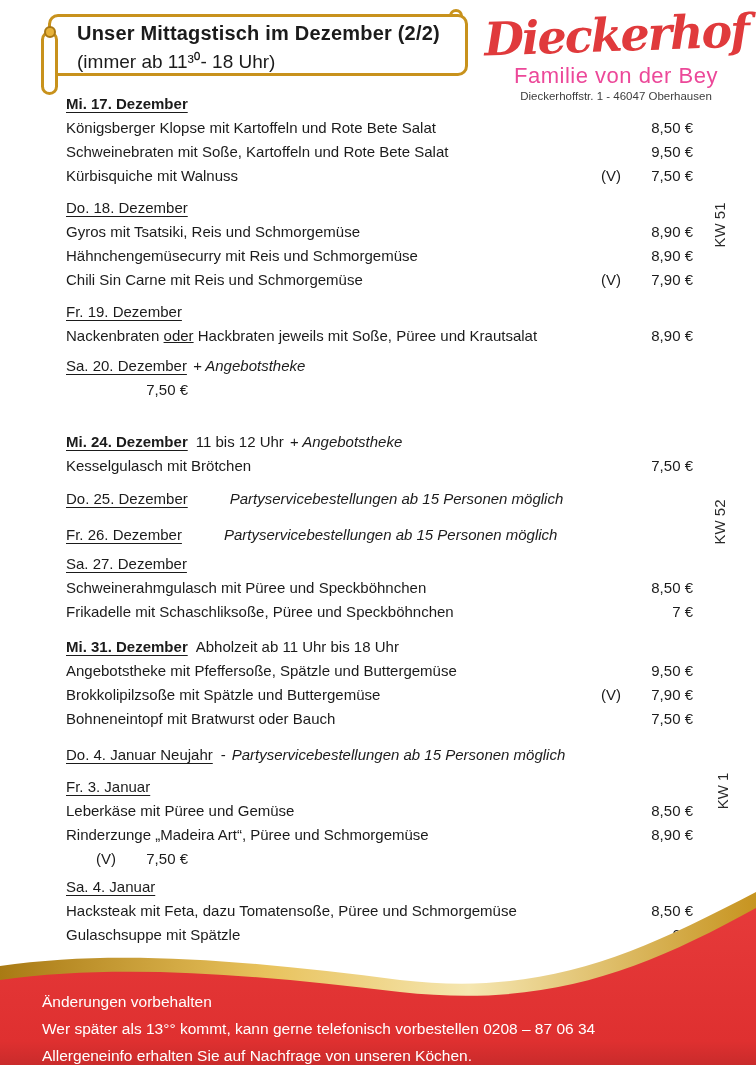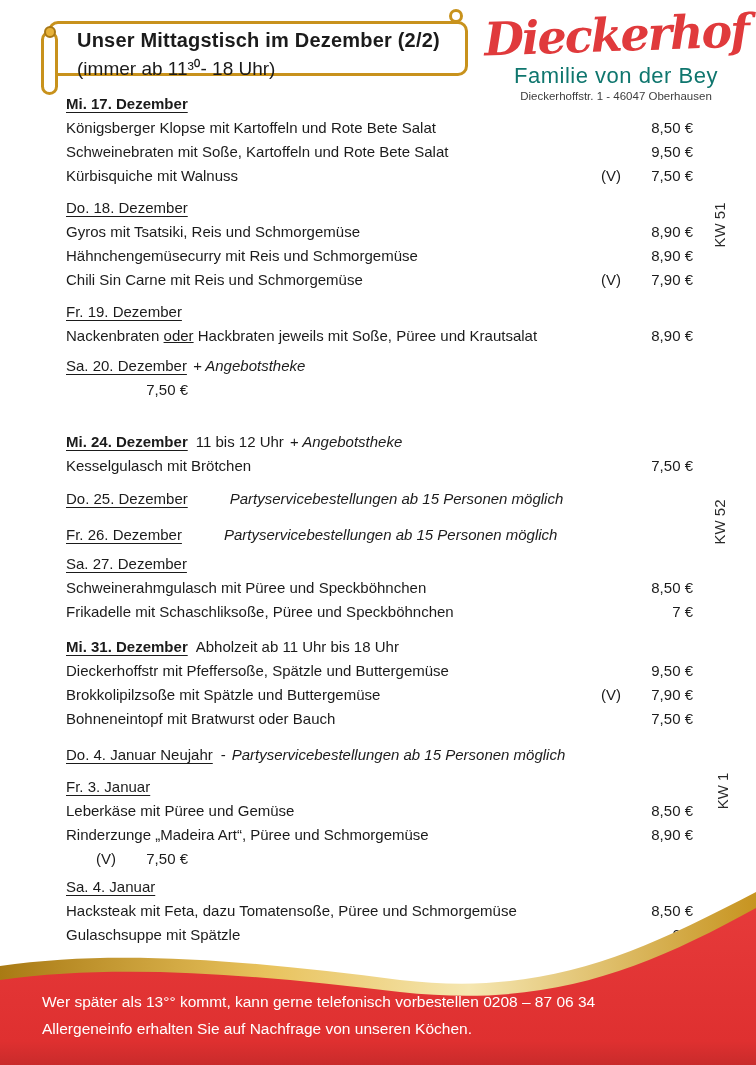--- a/index.html
+++ b/index.html
@@ -1,38 +1,38 @@
 <!DOCTYPE html>
 <html><head>
 <meta charset="utf-8">
 <style>
   html,body{margin:0;padding:0;}
   body{width:756px;height:1065px;overflow:hidden;background:#fff;
        font-family:"Liberation Sans",sans-serif;color:#1b1b1b;}
   .page{position:relative;width:756px;height:1065px;background:#fff;overflow:hidden;}
 
   
-  .banner{position:absolute;left:48px;top:21px;width:420px;height:55px;
+  .banner{position:absolute;left:48px;top:14px;width:420px;height:62px;
           border:3px solid #c8921c;border-radius:10px;background:#fff;box-sizing:border-box;
           padding:5px 10px 0 26px;z-index:2;}
   .banner-title{font-size:20px;font-weight:bold;letter-spacing:.2px;white-space:nowrap;}
   .banner-subtitle{font-size:19px;margin-top:3px;}
   .scroll-roll{position:absolute;left:41px;top:31px;width:17px;height:64px;
                border:3px solid #c8921c;border-radius:9px;background:#fff;box-sizing:border-box;z-index:3;}
   .scroll-curl-left{position:absolute;left:44px;top:26px;width:12px;height:12px;border-radius:50%;
                     background:#e7b23a;border:2px solid #a87714;box-sizing:border-box;z-index:4;}
   .scroll-curl-right{position:absolute;left:449px;top:9px;width:14px;height:14px;border-radius:50%;
                      background:#fff;border:3px solid #c8921c;box-sizing:border-box;z-index:1;}
 
   
   .brand{position:absolute;left:480px;top:6px;width:272px;text-align:center;}
   .brand-logo{font-family:"DejaVu Serif",serif;font-style:italic;font-weight:bold;
               font-size:46px;line-height:58px;color:#e03a3c;letter-spacing:-2px;
               transform:rotate(-2deg);display:block;}
-  .brand-family{font-size:22px;color:#0f766e;letter-spacing:.5px;line-height:24px;}
+  .brand-family{font-size:22px;color:#ec4899;letter-spacing:.5px;line-height:24px;}
   .brand-address{font-size:11.5px;color:#3d3d3d;margin-top:2px;}
 
   
   .menu{position:absolute;left:66px;top:92px;width:627px;font-size:15px;}
   .section{margin-top:8px;}
   .section:first-child{margin-top:0;}
   .section[data-section="sa-20"]{margin-top:6px;}
   .section[data-section="mi-24"]{margin-top:28px;}
   .section[data-section="do-25"]{margin-top:9px;}
   .section[data-section="fr-26"]{margin-top:12px;}
@@ -158,21 +158,21 @@
         </div>
         <div class="item">
           <span class="item-name">Frikadelle mit Schaschliksoße, Püree und Speckböhnchen</span>
           <span class="item-marker"></span>
           <span class="item-price">7 €</span>
         </div>
       </div>
       <div class="section" data-section="mi-31">
         <div class="date-line"><span class="date bold">Mi. 31. Dezember</span><span class="note-plain">Abholzeit ab 11 Uhr bis 18 Uhr</span></div>
         <div class="item">
-          <span class="item-name">Dieckerhoffstr mit Pfeffersoße, Spätzle und Buttergemüse</span>
+          <span class="item-name">Angebotstheke mit Pfeffersoße, Spätzle und Buttergemüse</span>
           <span class="item-marker"></span>
           <span class="item-price">9,50 €</span>
         </div>
         <div class="item">
           <span class="item-name">Brokkolipilzsoße mit Spätzle und Buttergemüse</span>
           <span class="item-marker">(V)</span>
           <span class="item-price">7,90 €</span>
         </div>
         <div class="item">
           <span class="item-name">Bohneneintopf mit Bratwurst oder Bauch</span>
@@ -231,17 +231,18 @@
         <stop offset="0" stop-color="#e63a3a"></stop>
         <stop offset="0.85" stop-color="#df3030"></stop>
         <stop offset="1" stop-color="#c92b2b"></stop>
       </linearGradient>
     </defs>
     <path d="M0,86 C120,68 260,82 400,100 C540,116 630,78 756,12 L756,185 L0,185 Z" fill="url(#goldGrad)"></path>
     <path d="M0,100 C120,83 260,95 400,112 C545,128 640,92 756,28 L756,185 L0,185 Z" fill="url(#redGrad)"></path>
   </svg>
 
   <div class="footer-text">
+    <span class="footer-line">Änderungen vorbehalten</span>
     <span class="footer-line">Wer später als 13°° kommt, kann gerne telefonisch vorbestellen 0208 – 87 06 34</span>
     <span class="footer-line">Allergeneinfo erhalten Sie auf Nachfrage von unseren Köchen.</span>
   </div>
 
 </div>
 
 </body></html>

